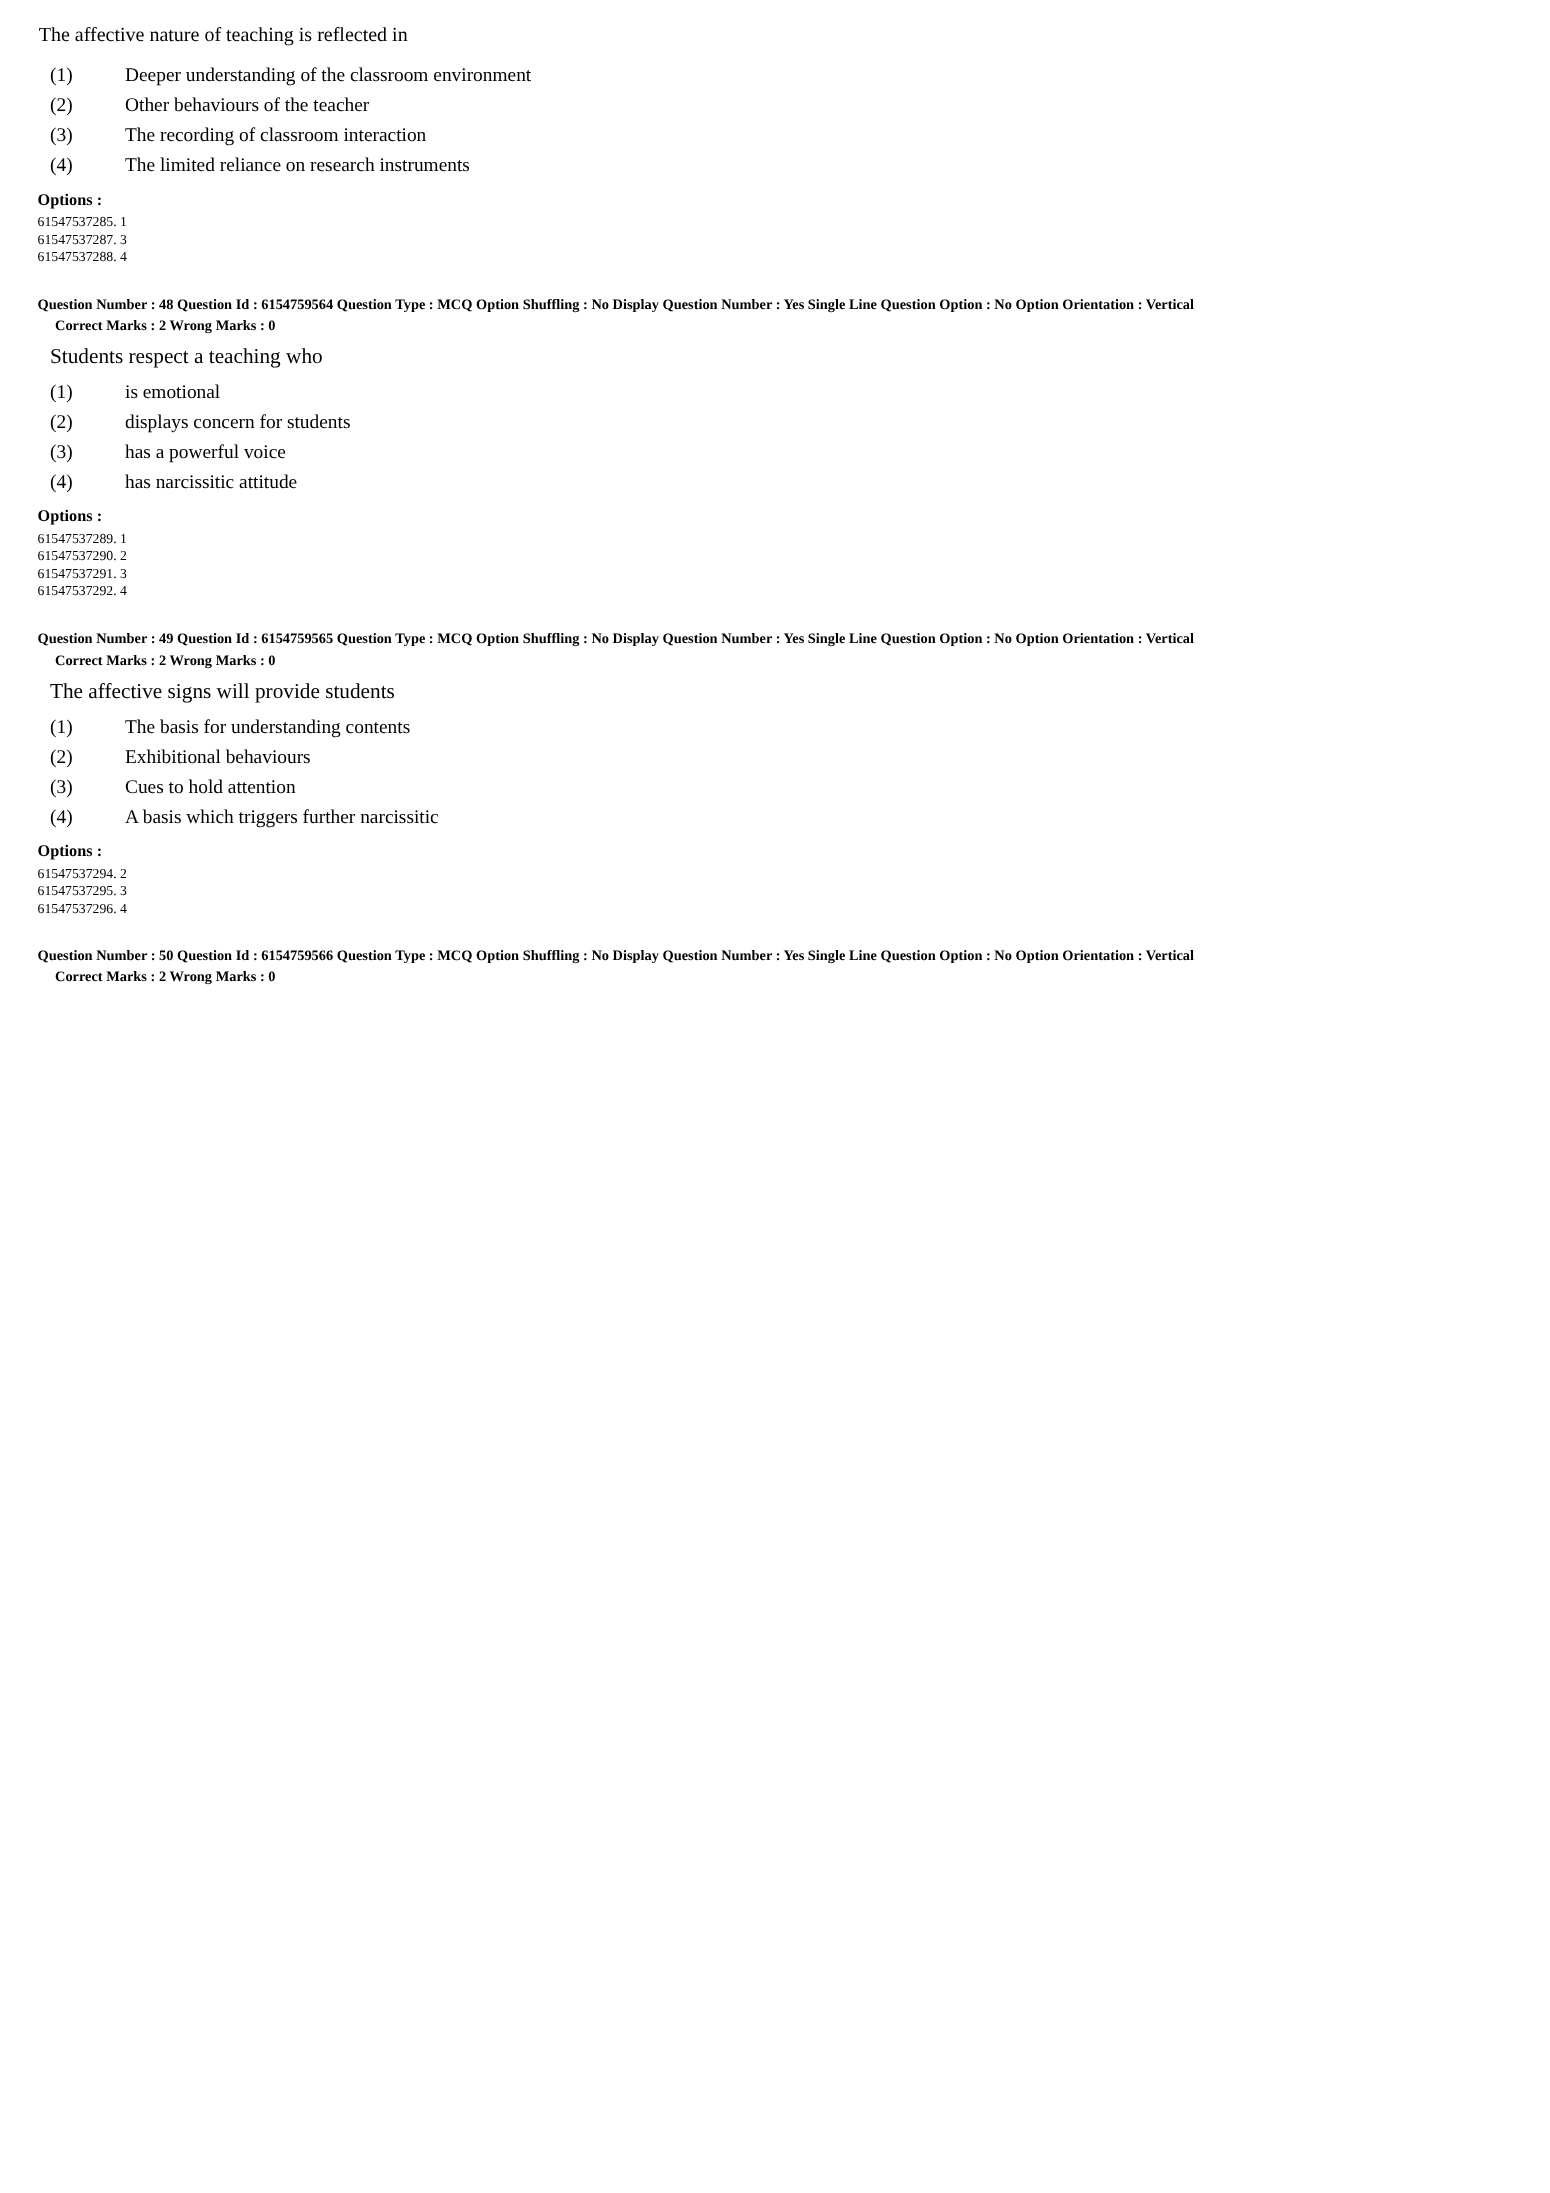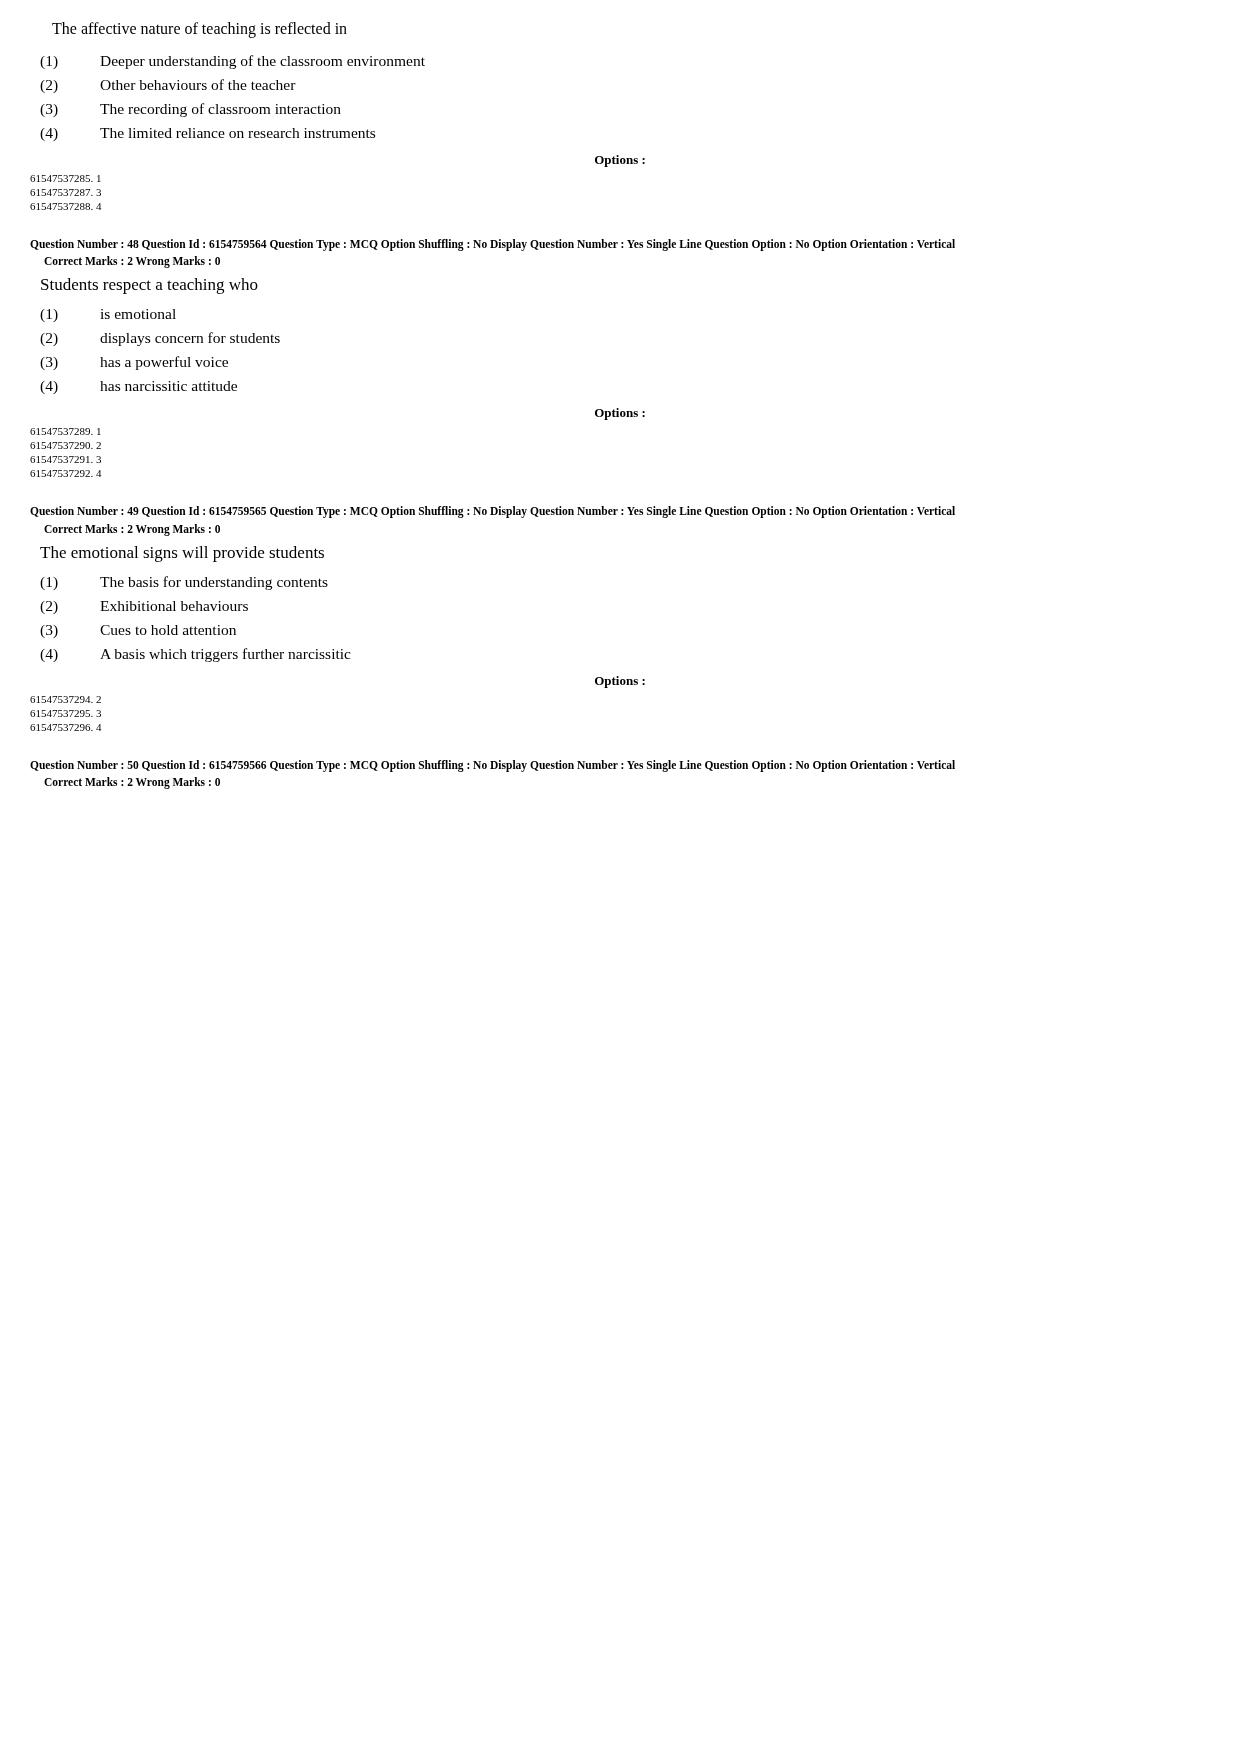--- a/index.html
+++ b/index.html
@@ -46,30 +46,29 @@
       min-width: 60px;
       color: #000;
     }
     .option-text {
       flex: 1;
     }
     .options-label {
       font-weight: bold;
       font-size: 13px;
       margin-bottom: 4px;
-      text-align: center;
     }
     .option-values {
       font-size: 11px;
       margin-bottom: 2px;
     }
     .intro-text {
       font-size: 16px;
       margin-bottom: 14px;
-      margin-left: 22px;
+      margin-left: 1px;
     }
   </style>
 </head>
 <body>
 
 <div class="question-block">
   <div class="intro-text">The affective nature of teaching is reflected in</div>
 
   <ul class="options-list">
     <li>
@@ -123,21 +122,21 @@
   <div class="options-label">Options :</div>
   <div class="option-values">61547537289. 1</div>
   <div class="option-values">61547537290. 2</div>
   <div class="option-values">61547537291. 3</div>
   <div class="option-values">61547537292. 4</div>
 </div>
 
 <div class="question-block" style="margin-top: 18px;">
   <div class="question-meta">Question Number : 49  Question Id : 6154759565  Question Type : MCQ  Option Shuffling : No  Display Question Number : Yes  Single Line Question Option : No  Option Orientation : Vertical</div>
   <div class="correct-marks">Correct Marks : 2  Wrong Marks : 0</div>
-  <div class="question-text">The emotional signs will provide students</div>
+  <div class="question-text">The affective signs will provide students</div>
 
   <ul class="options-list">
     <li>
       <span class="option-num">(1)</span>
       <span class="option-text">The basis for understanding contents</span>
     </li>
     <li>
       <span class="option-num">(2)</span>
       <span class="option-text">Exhibitional behaviours</span>
     </li>

